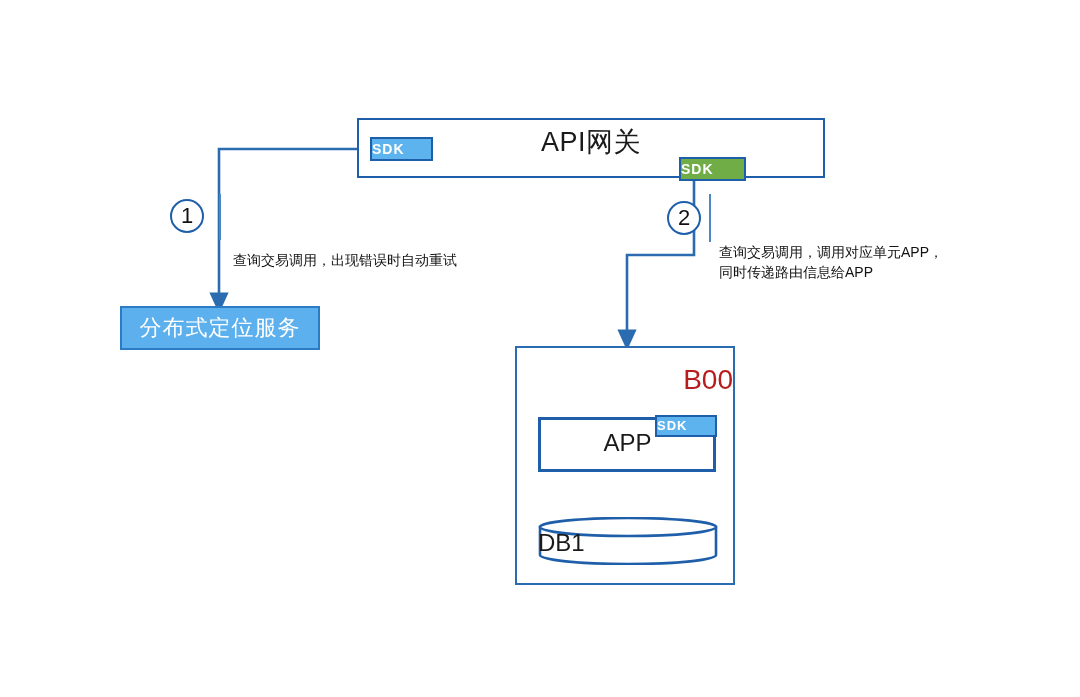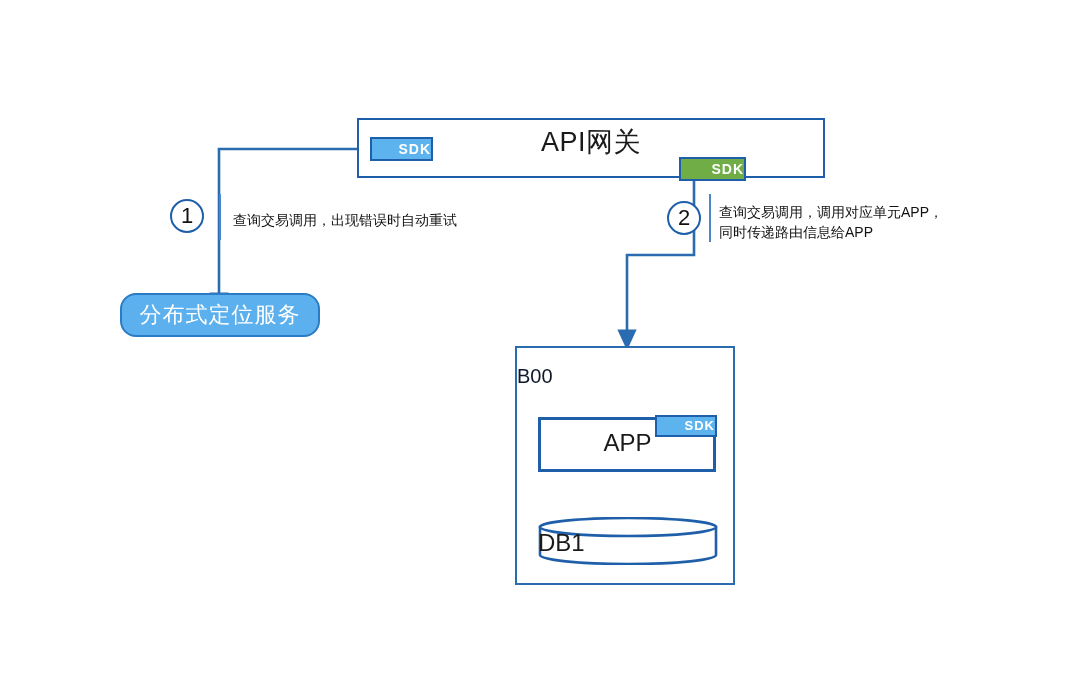--- a/index.html
+++ b/index.html
@@ -40,21 +40,21 @@
     letter-spacing: 0.5px;
   }
   .sdk-badge {
     position: absolute;
     box-sizing: border-box;
     border: 2px solid #1F5FA9;
     color: #ffffff;
     font-size: 14px;
     font-weight: bold;
     letter-spacing: 1px;
-    text-align: right;
+    text-align: left;
     line-height: 20px;
   }
   .sdk-blue { background: #5CB3EE; }
   .sdk-green { background: #70AD47; }
 
   #sdk-gateway-left {
     left: 370px;
     top: 137px;
     width: 63px;
     height: 24px;
@@ -62,25 +62,25 @@
   #sdk-gateway-right {
     left: 679px;
     top: 157px;
     width: 67px;
     height: 24px;
   }
 
   
   #distributed-service-box {
     left: 120px;
-    top: 293px;
+    top: 306px;
     width: 200px;
     height: 44px;
     border: 2px solid #2B7CC4;
-    border-radius: 16px;
+    border-radius: 0;
     background: #5CB0EE;
     box-sizing: border-box;
     color: #ffffff;
     font-size: 22px;
     text-align: center;
     line-height: 40px;
     letter-spacing: 1px;
   }
 
   
@@ -90,23 +90,23 @@
     width: 220px;
     height: 239px;
     border: 2px solid #2B6CB0;
     background: #ffffff;
     box-sizing: border-box;
   }
   #b00-title {
     position: absolute;
     left: 0; right: 0;
     top: 18px;
-    text-align: left;
-    font-size: 20px;
-    color: #0f172a;
+    text-align: right;
+    font-size: 28px;
+    color: #b91c1c;
     line-height: 1;
   }
   #app-box {
     left: 538px;
     top: 417px;
     width: 178px;
     height: 55px;
     border: 3px solid #1F5FA9;
     background: #ffffff;
     box-sizing: border-box;
@@ -160,20 +160,21 @@
   }
   .step-divider {
     width: 0;
     border-left: 2px solid #4A86C8;
   }
   .step-text {
     font-size: 14px;
     color: #111111;
     line-height: 20px;
     white-space: pre-line;
+    margin-top: 40px;
   }
 
   #step1-circle { left: 170px; top: 199px; }
   #step1-divider { left: 219px; top: 194px; height: 46px; }
   #step1-text { left: 233px; top: 210px; width: 320px; }
 
   #step2-circle { left: 667px; top: 201px; }
   #step2-divider { left: 709px; top: 194px; height: 48px; }
   #step2-text { left: 719px; top: 202px; width: 250px; }
 

